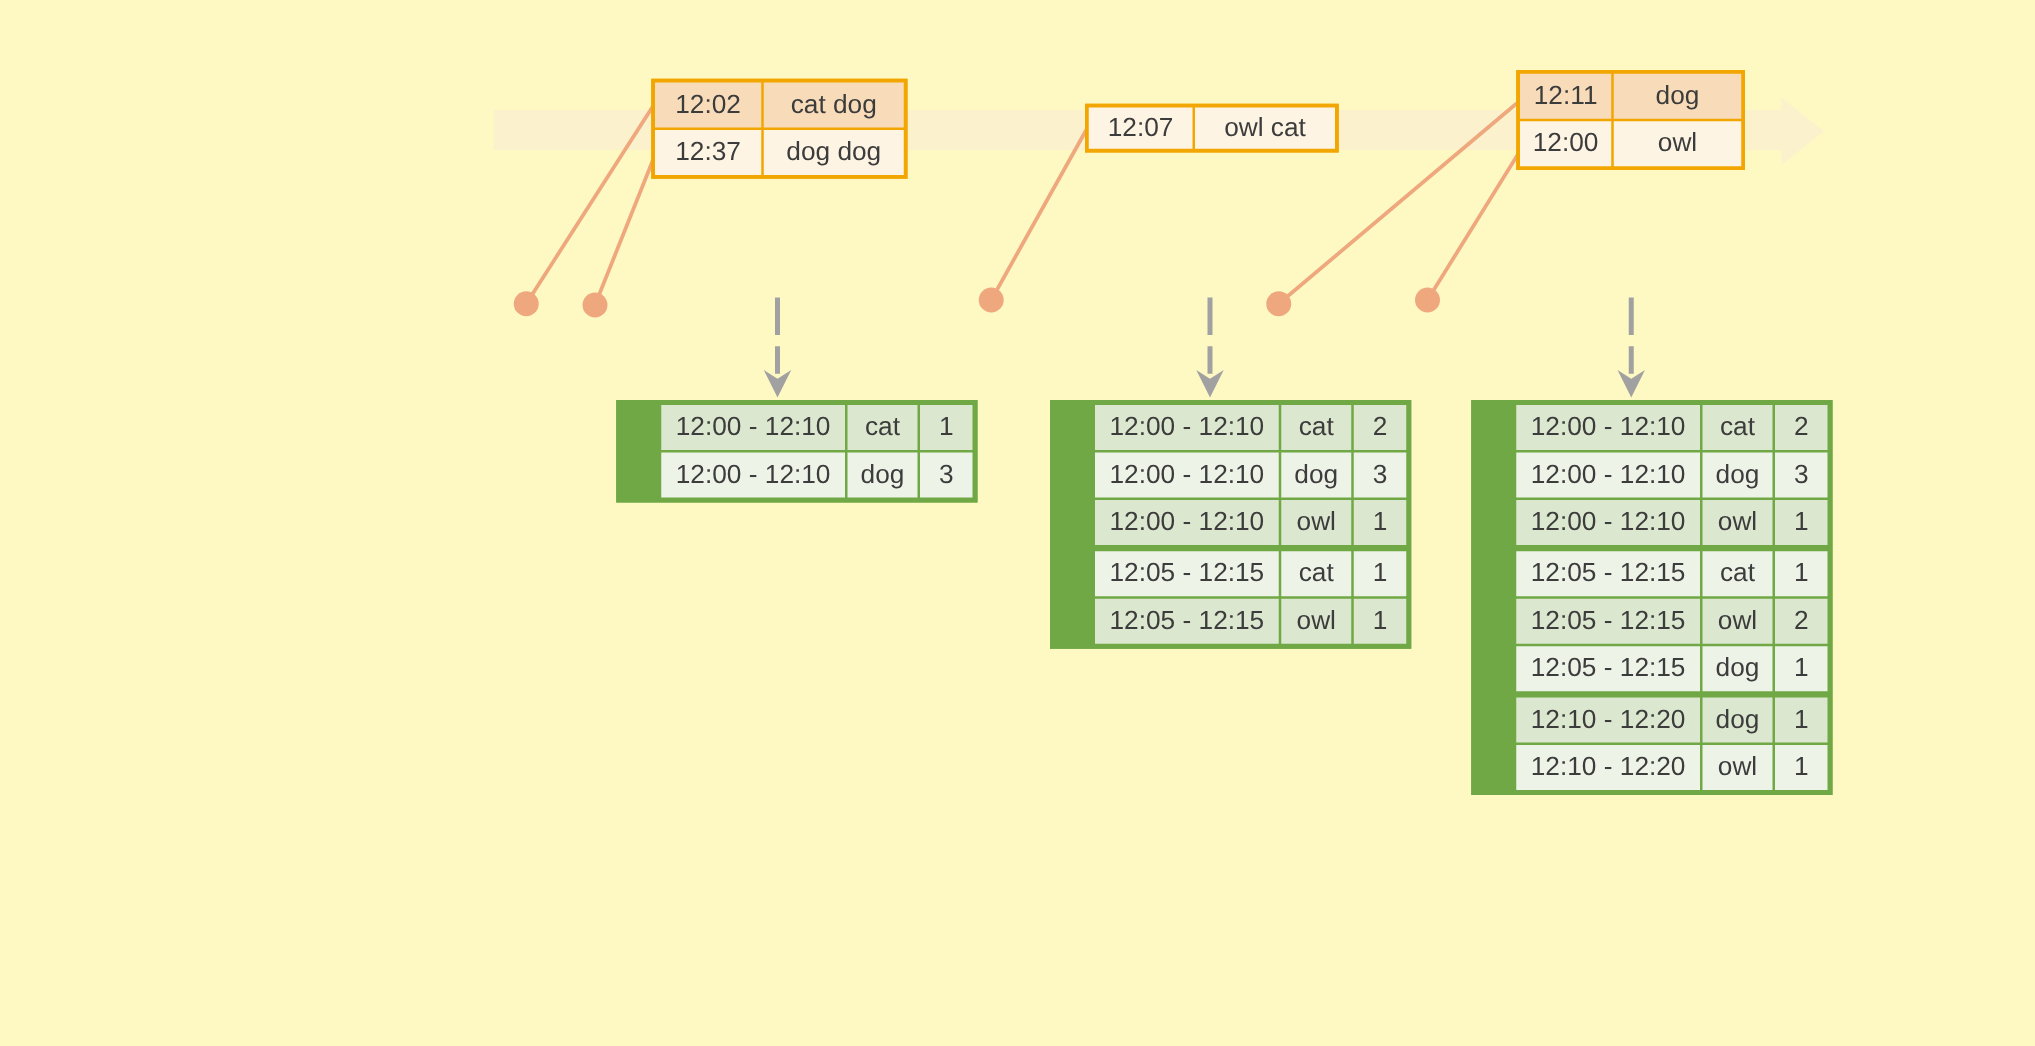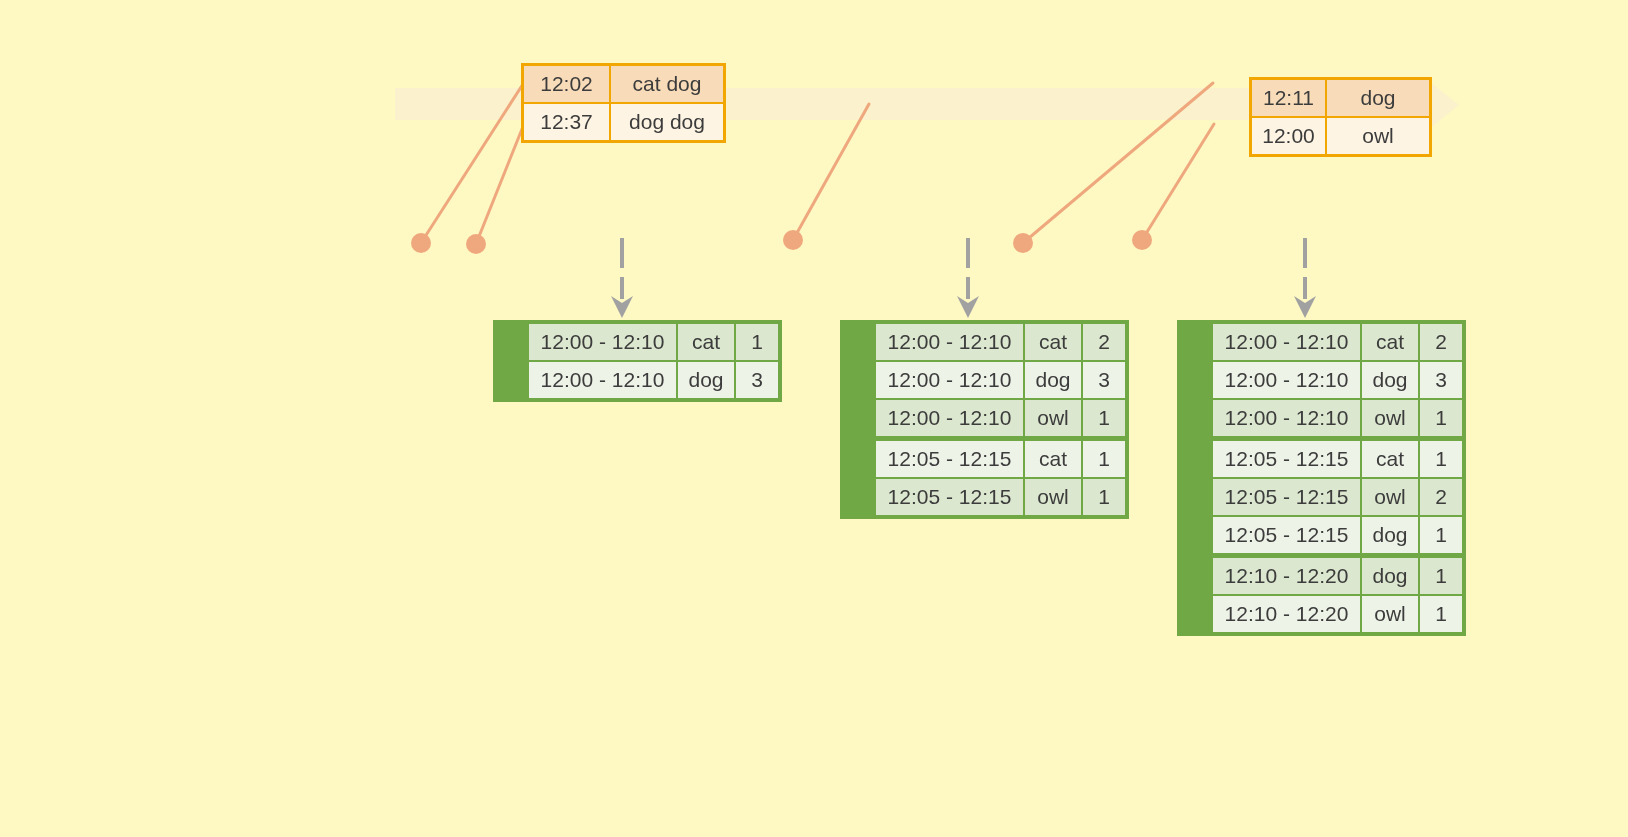--- a/index.html
+++ b/index.html
@@ -80,22 +80,26 @@
     <polygon points="1294,296 1305,318 1316,296 1305,303" fill="#A1A1A1"></polygon>
   </svg>
 
   <div class="etable et1" style="left:521px; top:63px;">
     <div class="ecell time dark">12:02</div>
     <div class="ecell words dark">cat dog</div>
     <div class="ecell time light">12:37</div>
     <div class="ecell words light">dog dog</div>
   </div>
 
+  <div class="etable et2" style="left:868px; top:83px;">
+    <div class="ecell time light">12:07</div>
+    <div class="ecell words light">owl cat</div>
+  </div>
 
-  <div class="etable et3" style="left:1213px; top:77px;margin-left:36px;">
+  <div class="etable et3" style="left:1213px; top:56px;">
     <div class="ecell time dark">12:11</div>
     <div class="ecell words dark">dog</div>
     <div class="ecell time light">12:00</div>
     <div class="ecell words light">owl</div>
   </div>
 
   <div class="gtable" style="left:493px; top:320px;">
     <div class="grow">
       <div class="gcell c-win">12:00 - 12:10</div>
       <div class="gcell c-word">cat</div>

